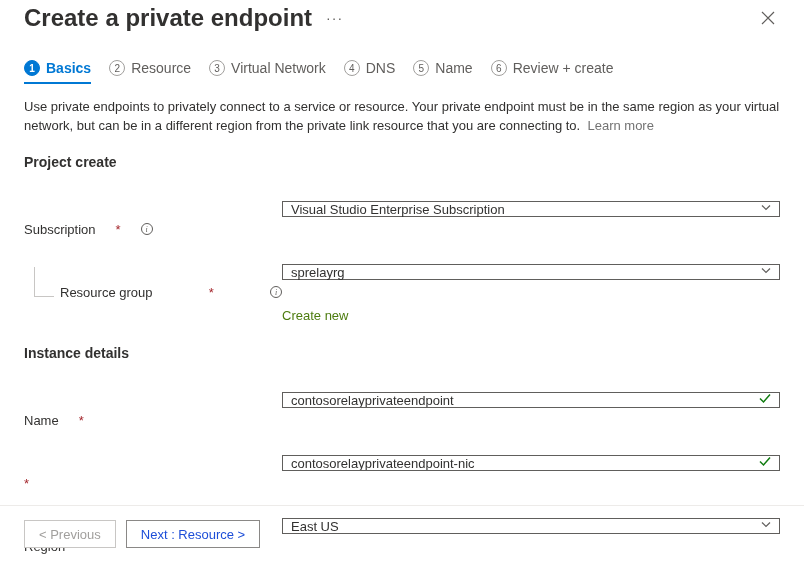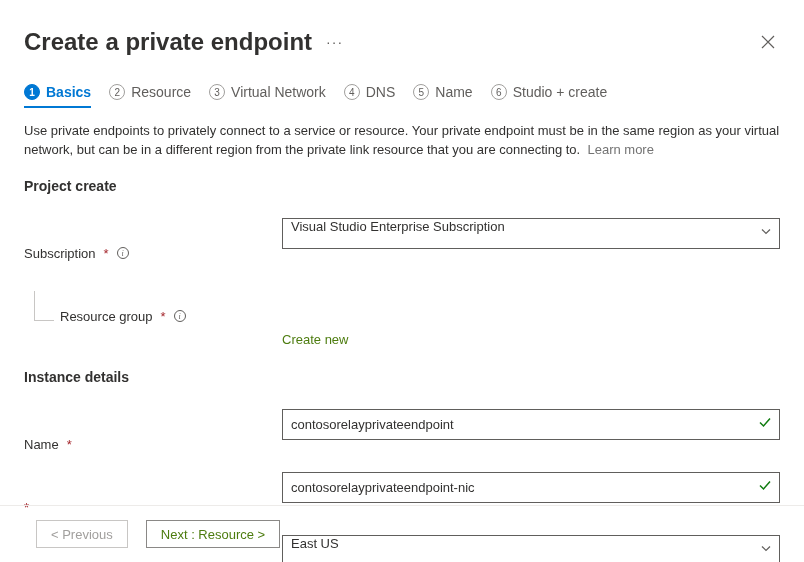--- a/index.html
+++ b/index.html
@@ -8,21 +8,21 @@
       font-size: 13px;
       color: #323130;
       background: #ffffff;
       width: 804px;
       height: 562px;
       position: relative;
     }
     .header {
       display: flex;
       align-items: center;
-      padding: 28px 24px 8px 24px;
+      padding: 4px 24px 8px 24px;
     }
     .header-title {
       font-size: 24px;
       font-weight: 600;
       color: #323130;
     }
     .header-ellipsis {
       margin-left: 14px;
       color: #605e5c;
       font-size: 14px;
@@ -105,28 +105,29 @@
     .form-row {
       display: flex;
       align-items: center;
       margin-bottom: 8px;
       min-height: 28px;
     }
     .form-label {
       width: 258px;
       display: flex;
       align-items: center;
-      gap: 8px;
+      gap: 20px;
       font-size: 13px;
       color: #323130;
       margin-top: 40px;
     }
     .form-label.indented {
       padding-left: 36px;
       position: relative;
+      justify-content: space-between;
     }
     .indent-line {
       position: absolute;
       left: 10px;
       top: -18px;
       width: 20px;
       height: 30px;
       border-left: 1px solid #c8c6c4;
       border-bottom: 1px solid #c8c6c4;
     }
@@ -144,21 +145,21 @@
       font-style: italic;
       font-family: Georgia, serif;
     }
 
     .form-control {
       flex: 1;
       position: relative;
     }
     .dropdown, .text-input {
       width: 100%;
-      height: 31px;
+      height: 16px;
       border: 1px solid #605e5c;
       padding: 0 28px 0 8px;
       font-size: 13px;
       font-family: inherit;
       background: #fff;
       color: #323130;
       display: flex;
       cursor: pointer;
     }
     .text-input {
@@ -190,33 +191,33 @@
       margin-top: 4px;
       margin-left: 258px;
       text-decoration: none;
       cursor: pointer;
     }
 
     .footer {
       position: absolute;
       left: 0; right: 0; bottom: 0;
       border-top: 1px solid #edebe9;
-      padding: 14px 36px;
-      display: flex;
-      gap: 18px;
+      padding: 14px 24px;
+      display: flex;
+      gap: 10px;
     }
     .btn {
       height: 28px;
       padding: 0 14px;
       border: 1px solid #8a8886;
       background: #fff;
       font-size: 13px;
       font-family: inherit;
       cursor: pointer;
-      color: #4d7c0f;
+      color: #1d4ed8;
     }
     .btn.disabled {
       color: #a19f9d;
       border-color: #c8c6c4;
       cursor: default;
     }
     .spacer-section { height: 16px; }
   </style>
 </head>
 <body>
@@ -247,21 +248,21 @@
   <div class="tab">
     <span class="tab-num">4</span>
     <span>DNS</span>
   </div>
   <div class="tab">
     <span class="tab-num">5</span>
     <span>Name</span>
   </div>
   <div class="tab">
     <span class="tab-num">6</span>
-    <span>Studio + create</span>
+    <span>Review + create</span>
   </div>
 </div>
 
 <div class="content">
   <p class="intro">
     <span>Use private endpoints to privately connect to a service or resource. Your private endpoint must be in the same region as your virtual network, but can be in a different region from the private link resource that you are connecting to.</span>&nbsp;&nbsp;<a href="#">Learn more</a>
   </p>
 
   <div class="section-title">Project create</div>
 
@@ -283,20 +284,30 @@
     </div>
   </div>
 
   <div class="form-row">
     <div class="form-label indented">
       <span class="indent-line"></span>
       <span>Resource group</span>
       <span class="required">*</span>
       <span class="info-icon">i</span>
     </div>
+    <div class="form-control">
+      <div class="dropdown">
+        <span>sprelayrg</span>
+      </div>
+      <span class="chevron">
+        <svg viewBox="0 0 12 12">
+            <path d="M2 4 L6 8 L10 4" stroke="#605e5c" stroke-width="1.2" fill="none"></path>
+          </svg>
+      </span>
+    </div>
   </div>
   <a class="sublink">Create new</a>
 
   <div class="spacer-section"></div>
 
   <div class="section-title">Instance details</div>
 
   <div class="form-row">
     <div class="form-label">
       <span>Name</span>

